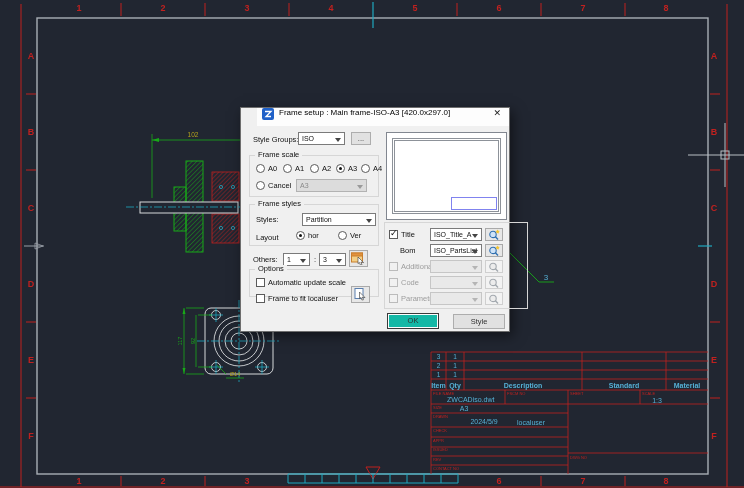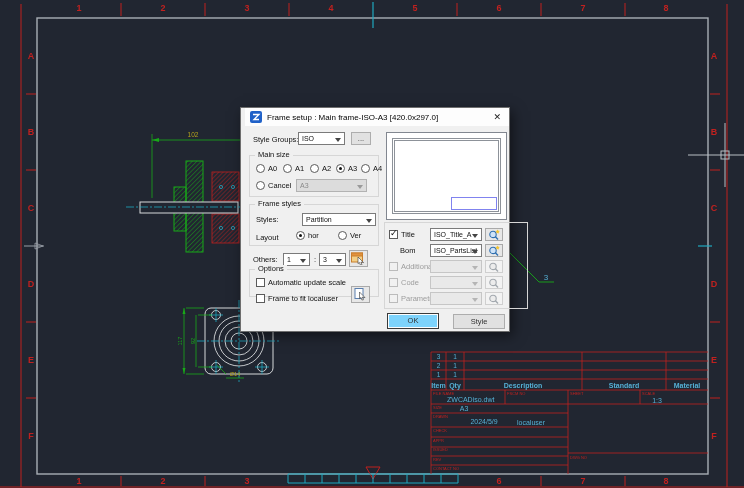--- a/index.html
+++ b/index.html
@@ -4,21 +4,21 @@
 <style>
   html,body{margin:0;padding:0;background:#14171d;}
   *{box-sizing:border-box;}
   .screen{position:relative;width:744px;height:488px;background:#212631;overflow:hidden;
           font-family:"Liberation Sans",sans-serif;}
   svg.cad{position:absolute;left:0;top:0;font-family:"Liberation Sans",sans-serif;}
 
   
   .dialog{position:absolute;left:240px;top:107px;width:270px;height:225px;background:#f0f0f0;
           border:1px solid #6e6e6e;box-shadow:3px 4px 12px rgba(0,0,0,.5);font-size:7.5px;color:#111;}
-  .titlebar{position:absolute;left:4px;top:0;right:0;height:18px;background:#fdfdfd;display:flex;align-items:center;padding:0 5px;}
+  .titlebar{position:absolute;left:16px;top:0;right:0;height:18px;background:#fdfdfd;display:flex;padding:0 5px;}
   .app-icon{width:12px;height:12px;margin-right:5px;flex:0 0 auto;}
   .title-text{font-size:8px;color:#000;white-space:nowrap;}
   .close-btn{margin-left:auto;font-size:9px;color:#222;padding:0 3px;cursor:default;}
   .body{position:absolute;left:0;top:18px;right:0;bottom:0;}
   .lbl{position:absolute;white-space:nowrap;line-height:1;}
   .lbl.dis{color:#9d9d9d;}
   .combo{position:absolute;height:13px;background:#fff;border:1px solid #7a7a7a;display:flex;align-items:center;
          padding:0 10px 0 3px;font-size:7px;white-space:nowrap;overflow:hidden;}
   .combo .arr{position:absolute;right:3px;top:5px;width:0;height:0;border-left:3px solid transparent;
               border-right:3px solid transparent;border-top:4px solid #444;}
@@ -37,21 +37,21 @@
          position:relative;vertical-align:middle;}
   .radio.on::after{content:'';position:absolute;left:2px;top:2px;width:3px;height:3px;border-radius:50%;background:#111;}
   .chk{display:inline-block;width:9px;height:9px;border:1px solid #5a5a5a;background:#fff;position:relative;vertical-align:middle;}
   .chk.on::after{content:'✓';position:absolute;left:0px;top:-2px;font-size:9px;color:#111;}
   .chk.dis{border-color:#bbb;background:#f1f1f1;}
   .ctl-row{position:absolute;display:flex;align-items:center;gap:3px;line-height:1;}
   .preview{position:absolute;left:145px;top:6px;width:121px;height:88px;background:#fff;border:1px solid #828790;}
   .pv-a{position:absolute;inset:5px;border:1px solid #8d9299;}
   .pv-b{position:absolute;inset:7px;border:1px solid #8d9299;}
   .pv-title{position:absolute;right:9px;bottom:9px;width:46px;height:13px;border:1px solid #8083ef;}
-  .okbtn{border:1px solid #3a3a3a;box-shadow:inset 0 0 0 1px #fdfdfd;background:#7dd3fc;}
+  .okbtn{border:1px solid #3a3a3a;box-shadow:inset 0 0 0 1px #fdfdfd;background:#14b8a6;}
 </style>
 </head>
 <body>
 
 <div class="screen">
 
 <svg class="cad" width="744" height="488" viewBox="0 0 744 488">
   <defs>
     <pattern id="hg" width="3.2" height="3.2" patternUnits="userSpaceOnUse" patternTransform="rotate(45)">
       <line x1="0" y1="0" x2="0" y2="3.2" stroke="#19a919" stroke-width="0.9"></line>
@@ -304,21 +304,21 @@
     </div>
     <button class="wbtn" style="left:110px;top:6px;width:20px;height:13px">...</button>
 
     <div class="preview">
       <div class="pv-a"></div>
       <div class="pv-b"></div>
       <div class="pv-title"></div>
     </div>
 
     <div class="grp" style="left:8px;top:29px;width:130px;height:42px">
-      <span class="grp-label">Main size</span>
+      <span class="grp-label">Frame scale</span>
       <label class="ctl-row" style="left:6px;top:8px">
         <span class="radio"></span>
         <span>A0</span>
       </label>
       <label class="ctl-row" style="left:33px;top:8px">
         <span class="radio"></span>
         <span>A1</span>
       </label>
       <label class="ctl-row" style="left:60px;top:8px">
         <span class="radio"></span>

